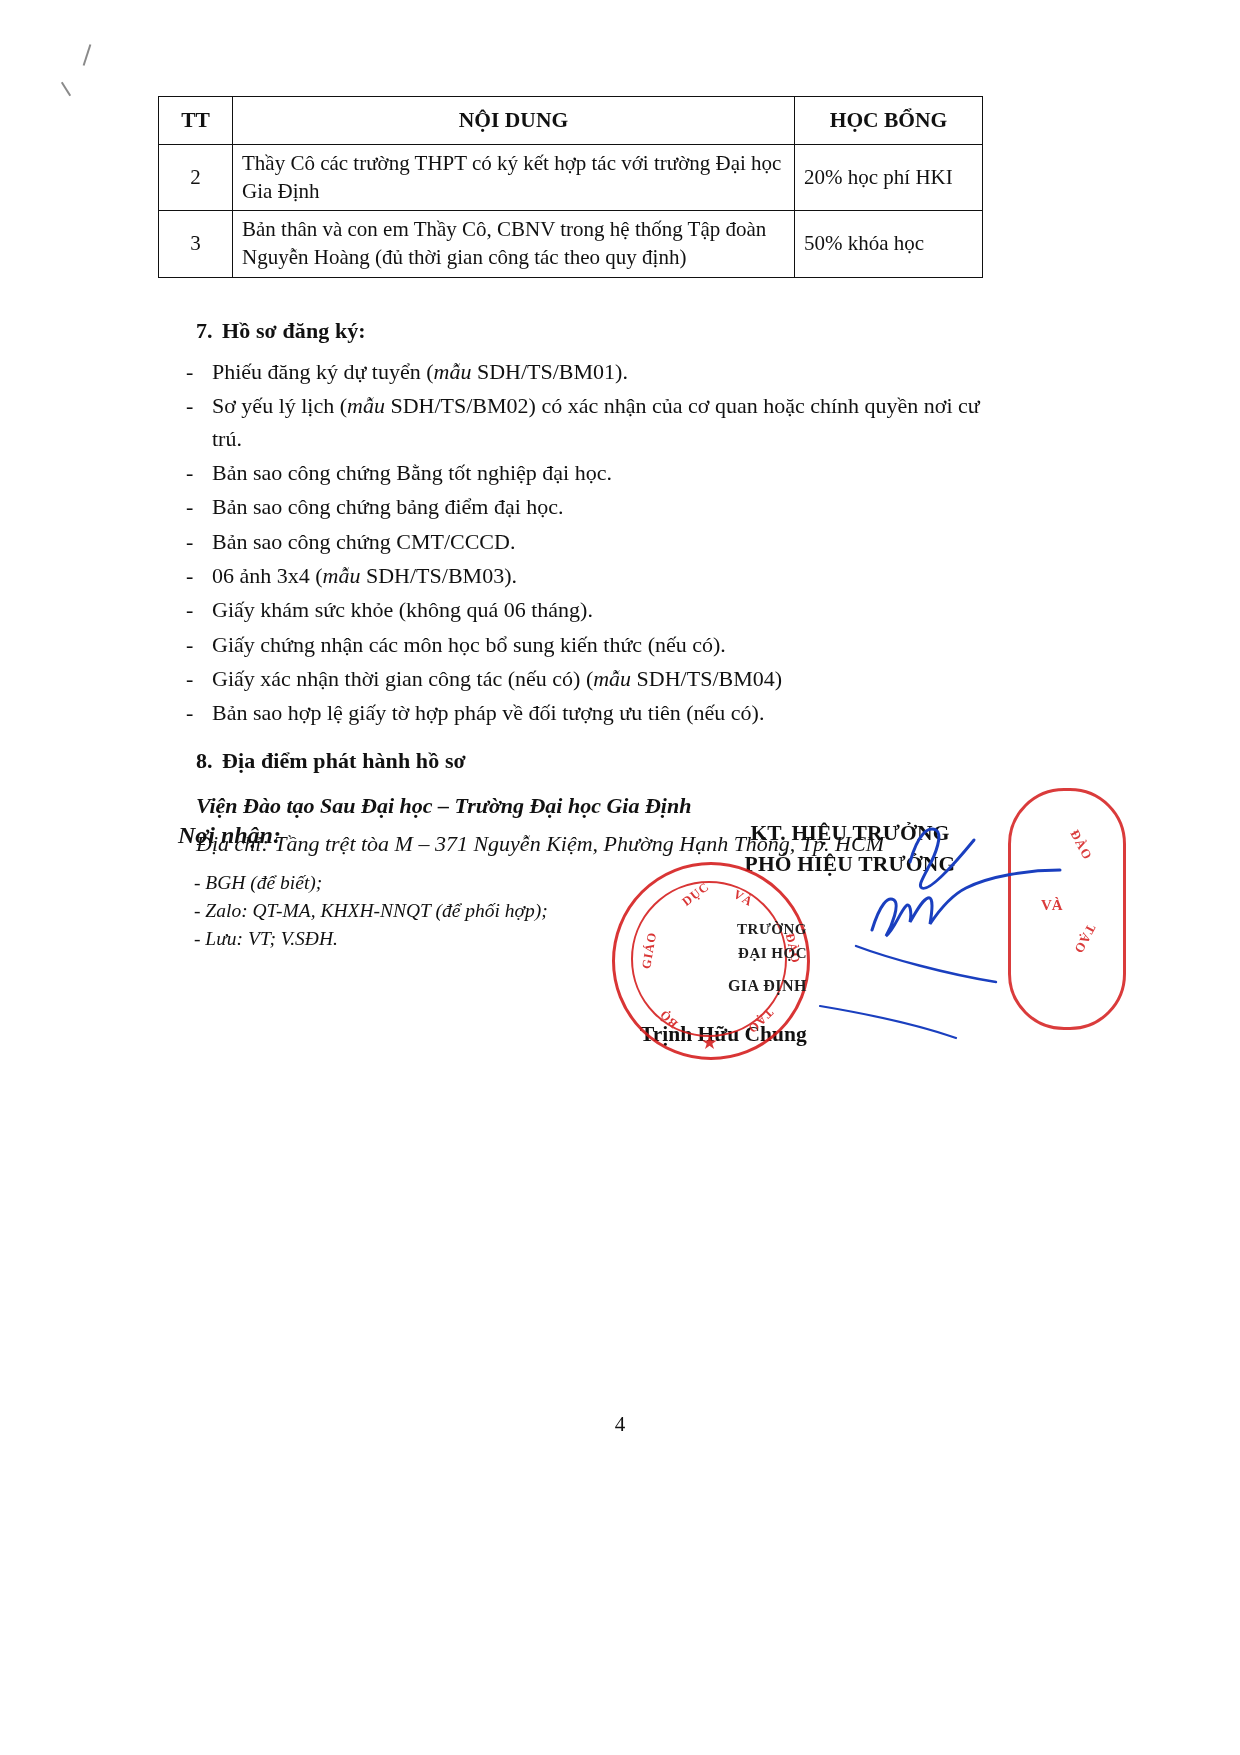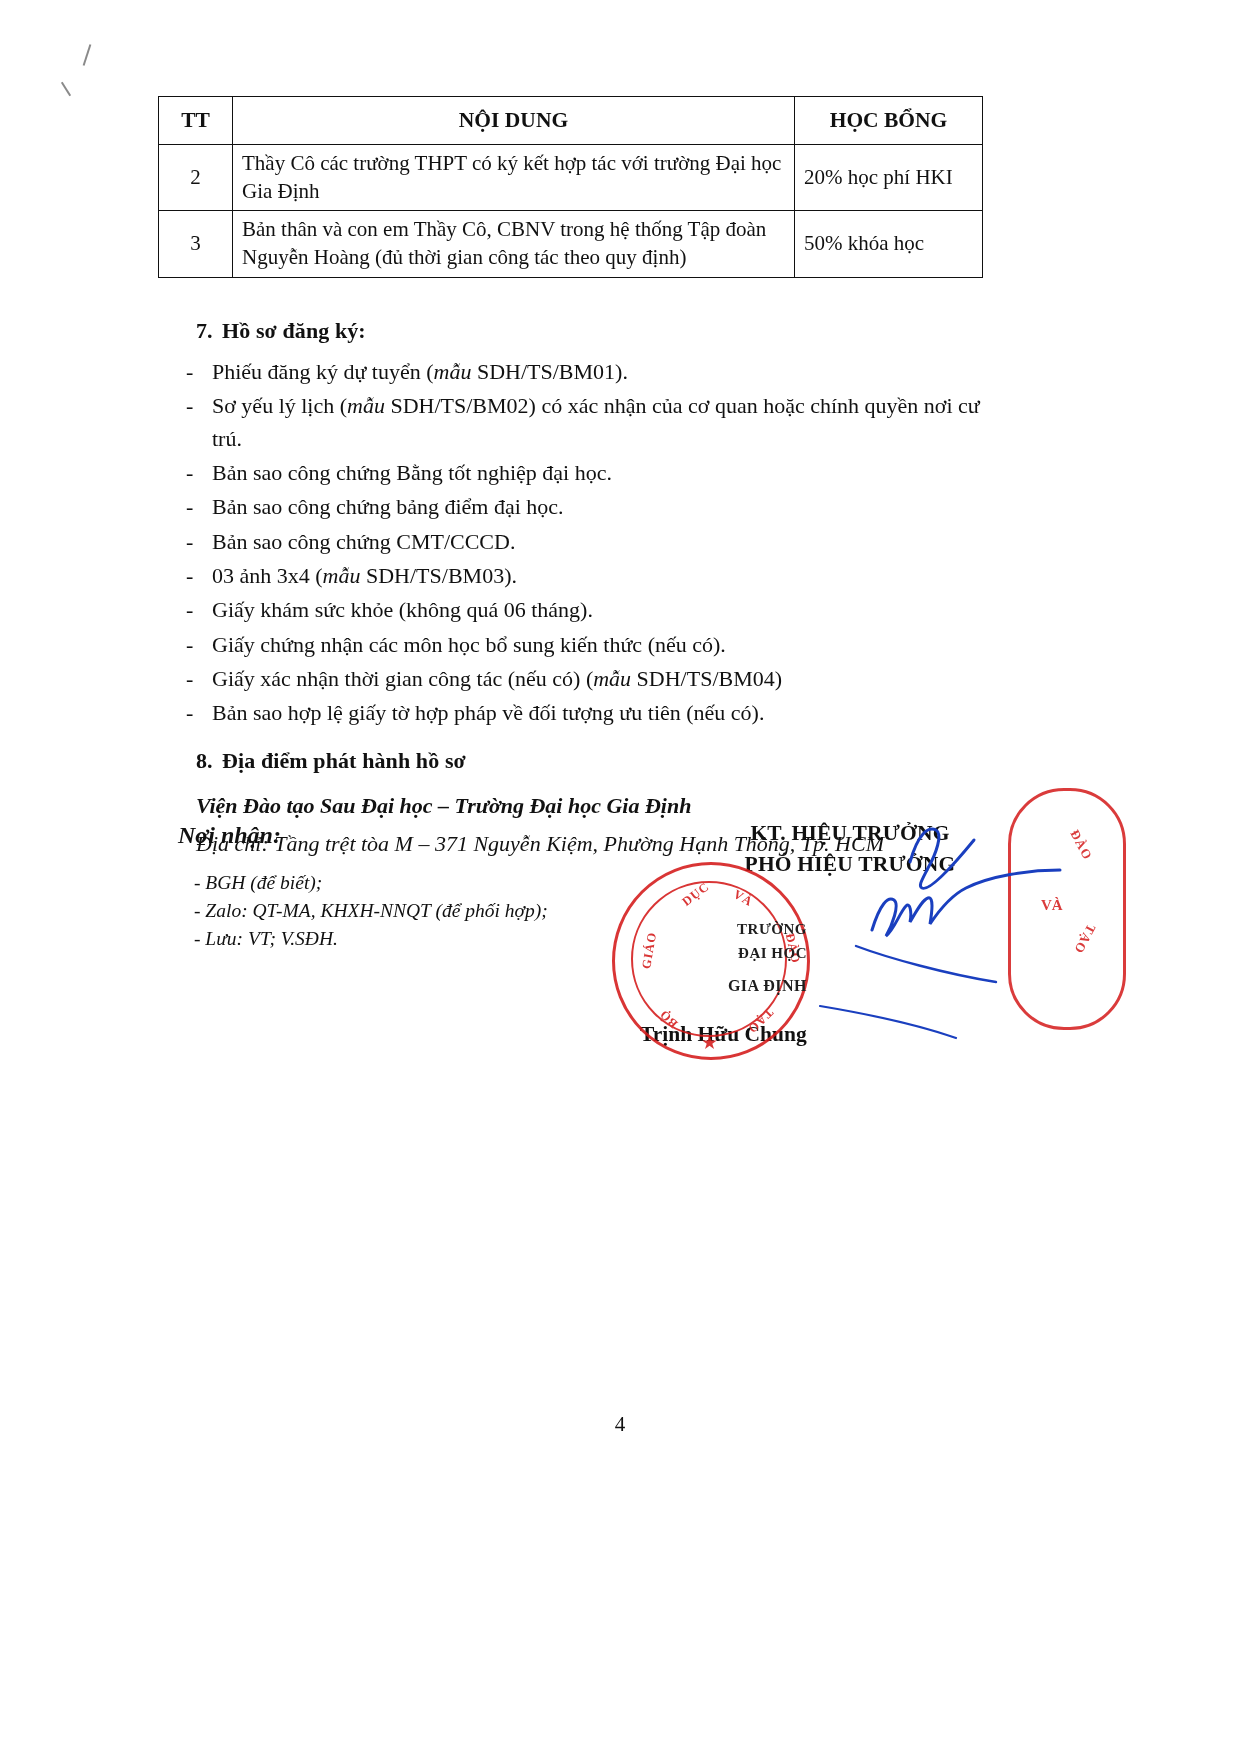--- a/index.html
+++ b/index.html
@@ -300,21 +300,21 @@
     <span class="sec-num">7.</span><span>Hồ sơ đăng ký:</span>
   </div>
 
   <div class="blk" style="left:178px; top:356px; width: 810px;">
     <ul class="dashlist">
       <li><span class="dash">-</span><span>Phiếu đăng ký dự tuyển (</span><span class="it">mẫu</span><span> SDH/TS/BM01).</span></li>
       <li><span class="dash">-</span><span>Sơ yếu lý lịch (</span><span class="it">mẫu</span><span> SDH/TS/BM02) có xác nhận của cơ quan hoặc chính quyền nơi cư trú.</span></li>
       <li><span class="dash">-</span><span>Bản sao công chứng Bằng tốt nghiệp đại học.</span></li>
       <li><span class="dash">-</span><span>Bản sao công chứng bảng điểm đại học.</span></li>
       <li><span class="dash">-</span><span>Bản sao công chứng CMT/CCCD.</span></li>
-      <li><span class="dash">-</span><span>03 ảnh 3x4 (</span><span class="it">mẫu</span><span> SDH/TS/BM03).</span></li>
+      <li><span class="dash">-</span><span>06 ảnh 3x4 (</span><span class="it">mẫu</span><span> SDH/TS/BM03).</span></li>
       <li><span class="dash">-</span><span>Giấy khám sức khỏe (không quá 06 tháng).</span></li>
       <li><span class="dash">-</span><span>Giấy chứng nhận các môn học bổ sung kiến thức (nếu có).</span></li>
       <li><span class="dash">-</span><span>Giấy xác nhận thời gian công tác (nếu có) (</span><span class="it">mẫu</span><span> SDH/TS/BM04)</span></li>
       <li><span class="dash">-</span><span>Bản sao hợp lệ giấy tờ hợp pháp về đối tượng ưu tiên (nếu có).</span></li>
     </ul>
   </div>
 
   <div class="sec-head" style="left:196px; top:748px;font-family:Liberation Serif, serif;">
     <span class="sec-num">8.</span><span>Địa điểm phát hành hồ sơ</span>
   </div>

